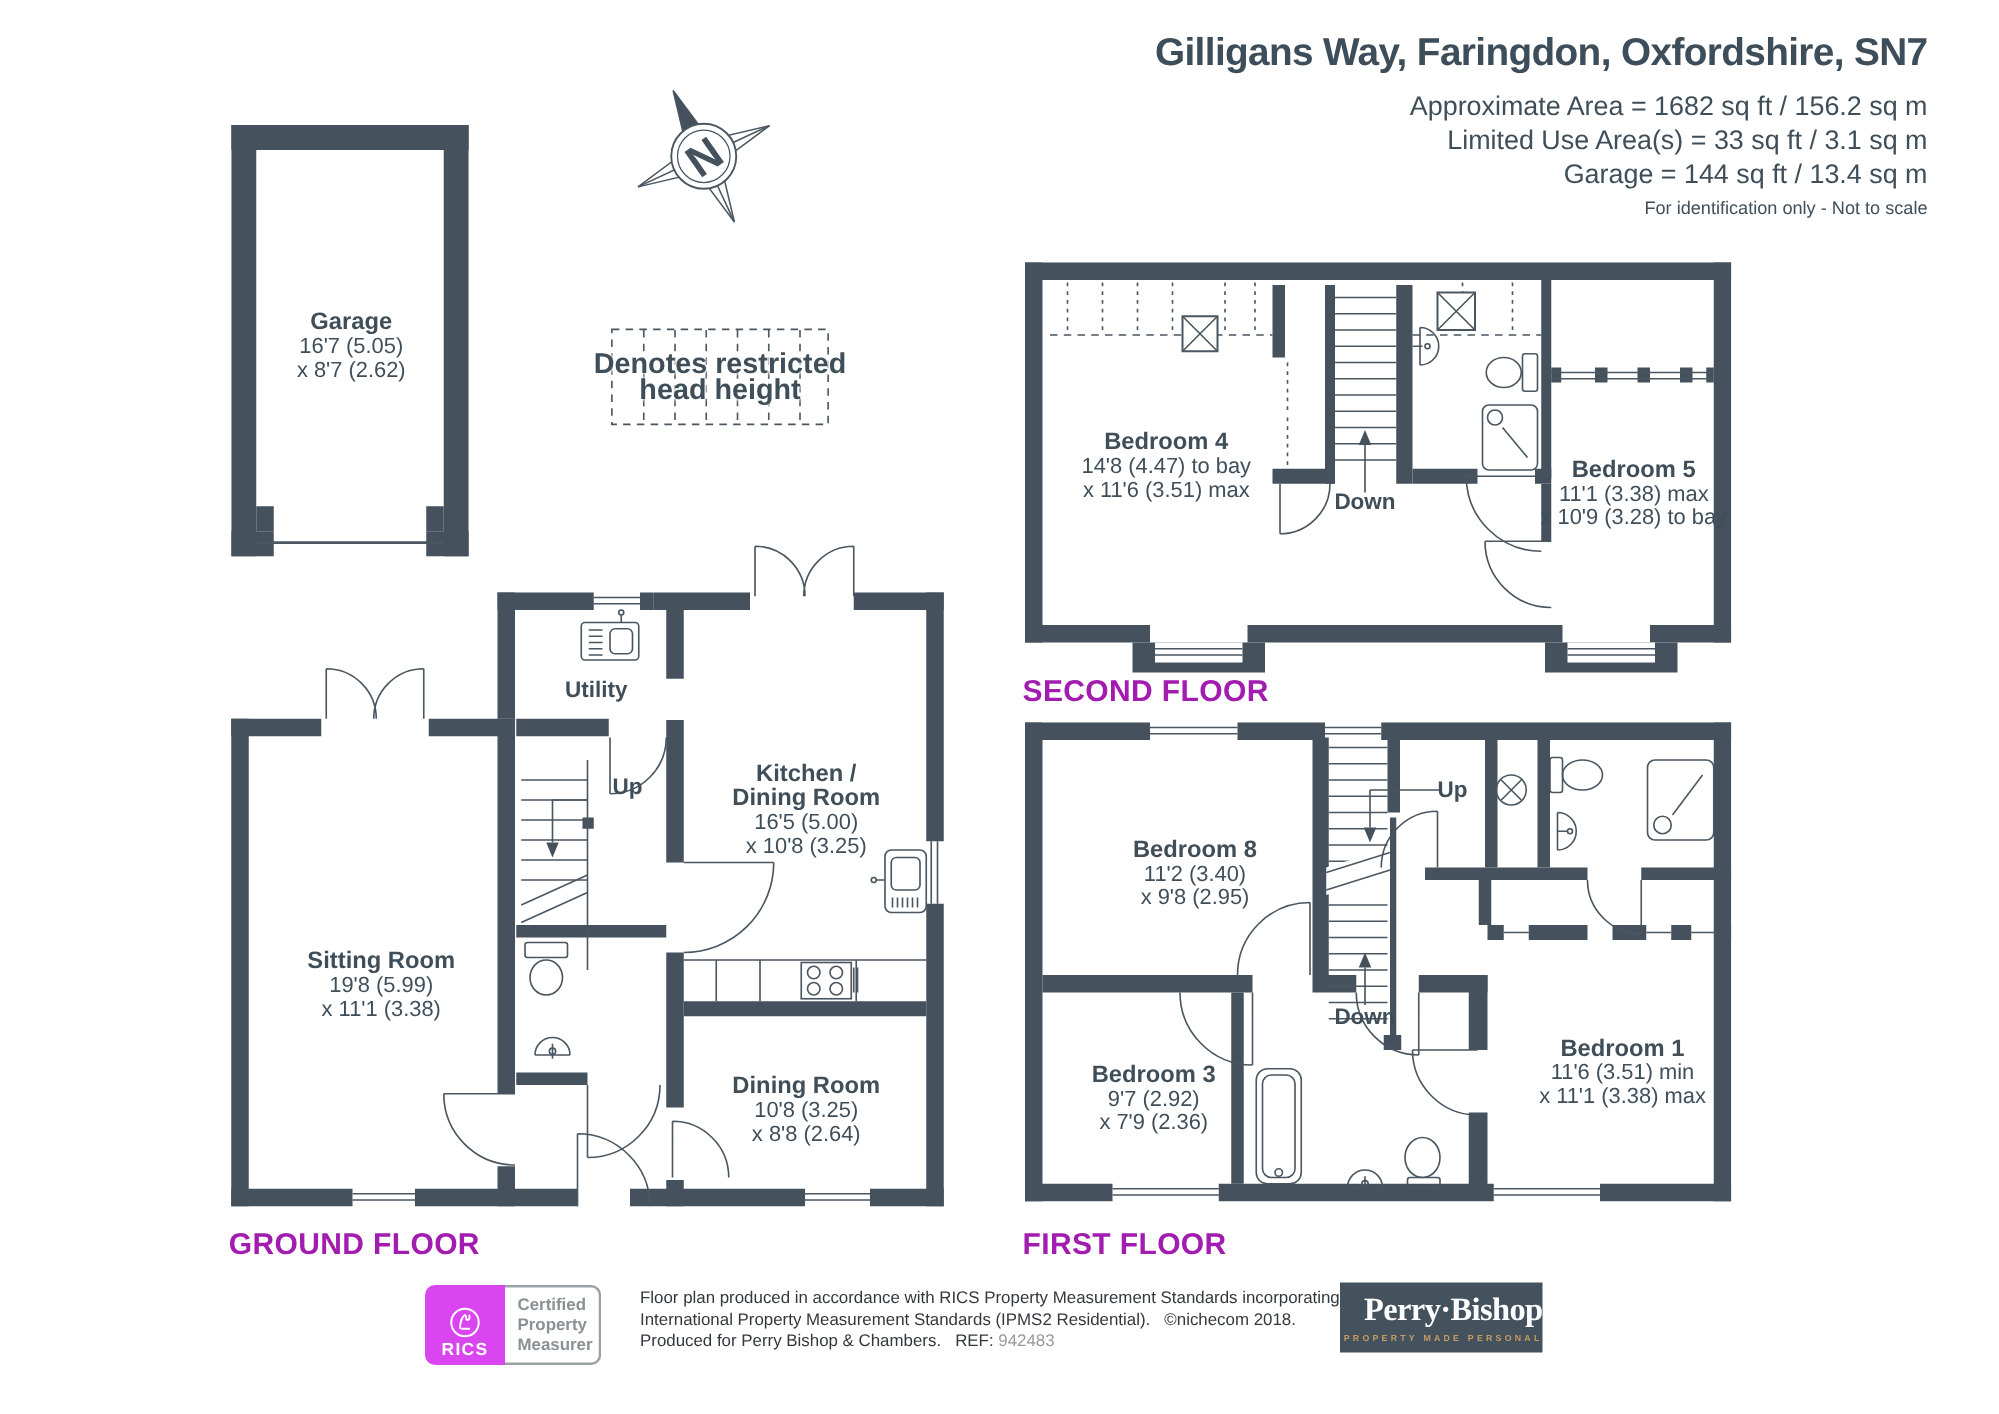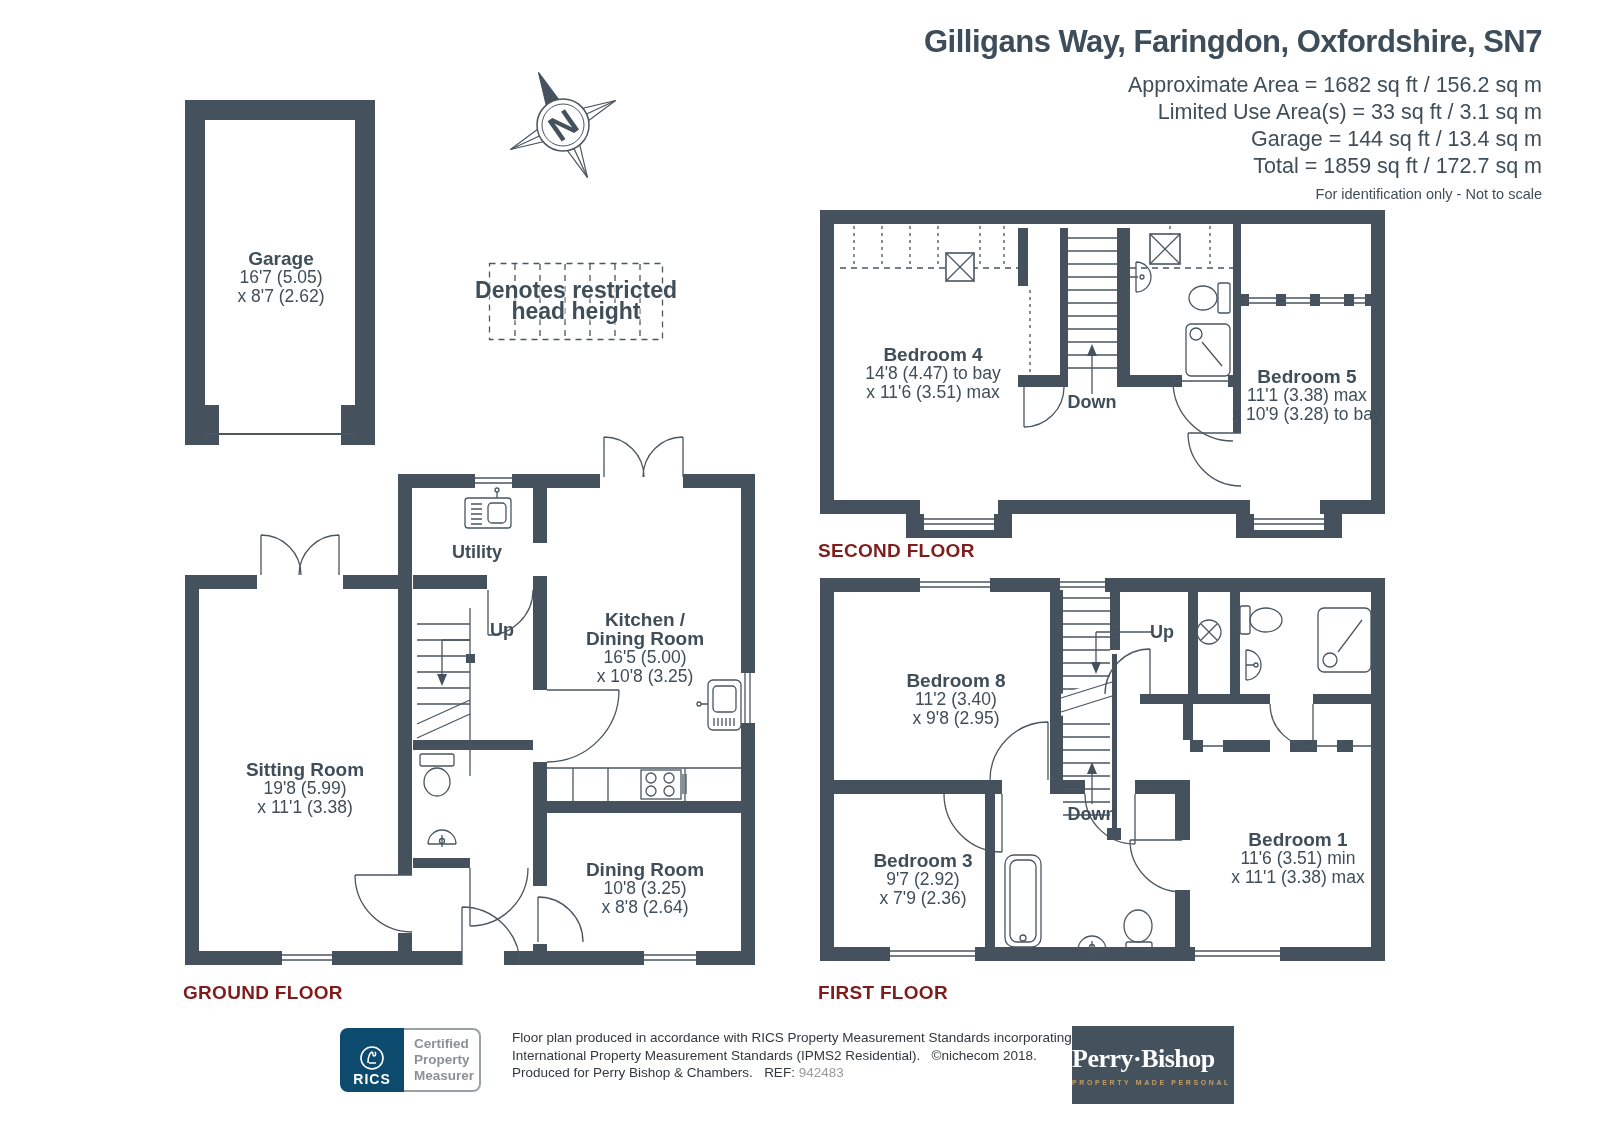--- a/index.html
+++ b/index.html
@@ -18,51 +18,50 @@
   .hdr{right:57px;top:24px;text-align:right;}
   .hdr .title{font-size:31px;font-weight:bold;color:#3E4D5A;letter-spacing:-0.5px;}
   .hdr .area{font-size:21.5px;line-height:27px;margin-top:12px;}
   .hdr .note{font-size:14.5px;margin-top:6px;}
   
   .lbl{position:absolute;transform:translate(-50%,-50%);text-align:center;
        font-size:17.5px;line-height:19px;white-space:nowrap;color:#3F4E59;}
   .lbl .nm{font-weight:bold;font-size:19px;}
   .small-lbl{position:absolute;transform:translate(-50%,-50%);font-weight:bold;
        font-size:18px;white-space:nowrap;color:#3F4E59;}
-  .cap{position:absolute;font-weight:bold;font-size:19px;letter-spacing:0.3px;color:#7f1d1d;}
+  .cap{position:absolute;font-weight:bold;font-size:24px;letter-spacing:0.3px;color:#a21caf;}
   .legend-text{position:absolute;transform:translate(-50%,-50%);text-align:center;
        font-weight:bold;font-size:23px;line-height:21px;color:#3F4E59;
        text-shadow:0 0 3px #fff,0 0 3px #fff,0 0 5px #fff;}
   
-  .rics-badge{left:340px;top:1028px;width:64px;height:64px;background:#0c4a6e;
+  .rics-badge{left:340px;top:1028px;width:64px;height:64px;background:#d946ef;
       border-radius:8px 0 0 8px;display:flex;flex-direction:column;align-items:center;
       justify-content:flex-end;padding-bottom:5px;box-sizing:border-box;}
   .rics-badge .acro{color:#fff;font-weight:bold;font-size:14px;letter-spacing:1px;}
   .cert-box{left:404px;top:1028px;width:77px;height:64px;border:2px solid #9BA2A6;
       border-left:none;border-radius:0 8px 8px 0;box-sizing:border-box;
       display:flex;flex-direction:column;justify-content:center;padding-left:10px;}
   .cert-box div{color:#8A9296;font-weight:bold;font-size:13.5px;line-height:16px;}
   .disc{left:512px;top:1029px;width:580px;font-size:13.5px;line-height:17.5px;color:#33383d;}
   .disc .gray{color:#999999;}
-  .pb-logo{left:1072px;top:1026px;width:162px;height:78px;background:#44525E;
-      display:flex;flex-direction:column;align-items:flex-start;justify-content:center;}
+  .pb-logo{left:1072px;top:1026px;width:162px;height:56px;background:#44525E;
+      display:flex;flex-direction:column;align-items:flex-end;justify-content:center;}
   .pb-logo .nm{font-family:"Liberation Serif", serif;color:#fff;font-size:26px;
       font-weight:bold;letter-spacing:-0.5px;}
   .pb-logo .tg{color:#C89B62;font-size:7px;letter-spacing:2.6px;margin-top:5px;font-weight:bold;}
 </style>
 </head>
 <body>
 
 <div class="abs hdr">
   <div class="title">Gilligans Way, Faringdon, Oxfordshire, SN7</div>
   <div class="area">
     <div>Approximate Area = 1682 sq ft / 156.2 sq m</div>
     <div>Limited Use Area(s) = 33 sq ft / 3.1 sq m</div>
     <div>Garage = 144 sq ft / 13.4 sq m</div>
-    <div>Total = 1859 sq ft / 172.7 sq m</div>
   </div>
   <div class="note">For identification only - Not to scale</div>
 </div>
 
 <svg class="abs" style="left:503px;top:63px" width="122" height="126" viewBox="0 0 122 126">
   <polygon points="35.5,9.4 64.8,48.8 112.6,37.5 73.2,66.8 84.5,114.6 55.2,75.2 7.4,86.5 46.8,57.2" fill="#fff" stroke="#4A5660" stroke-width="1.2"></polygon>
   <line x1="112.6" y1="37.5" x2="60" y2="62" class="t"></line>
   <line x1="84.5" y1="114.6" x2="60" y2="62" class="t"></line>
   <line x1="7.4" y1="86.5" x2="60" y2="62" class="t"></line>
   <polygon points="35.5,9.4 64.8,48.8 60,62 46.8,57.2" class="w"></polygon>

